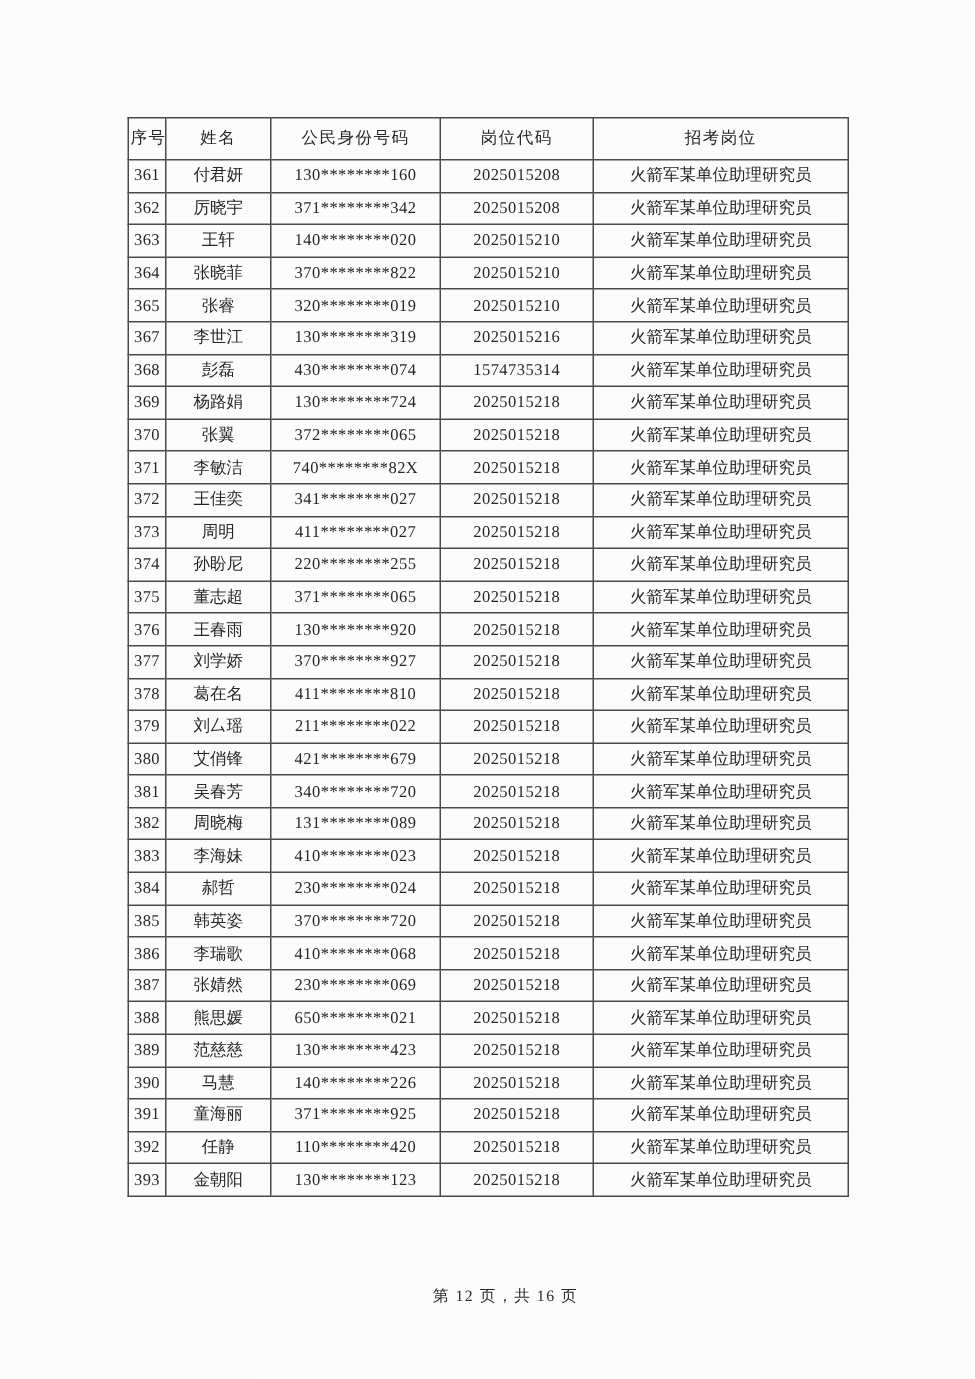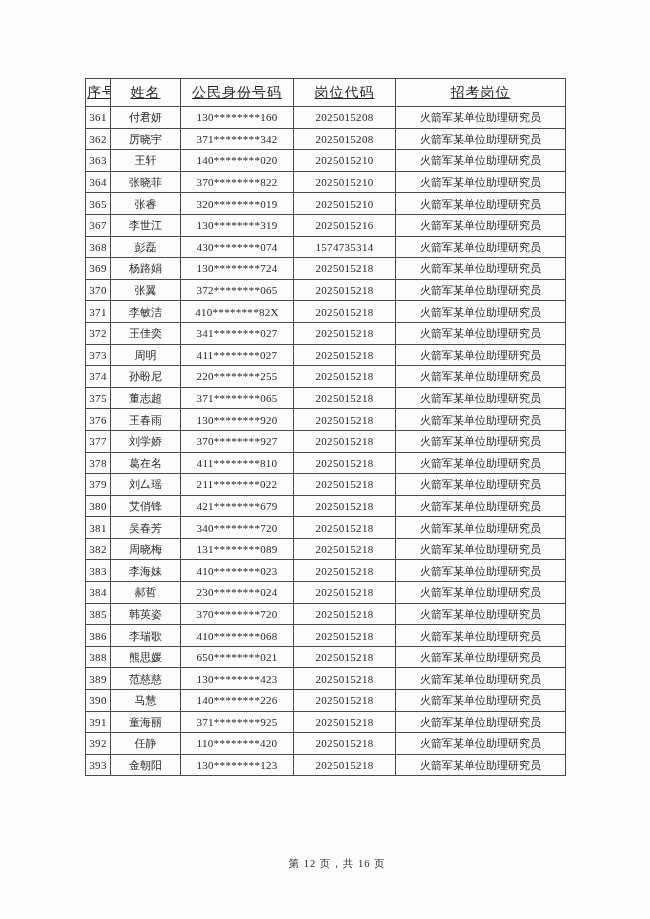--- a/index.html
+++ b/index.html
@@ -36,23 +36,22 @@
     padding: 0 1px;
     font-weight: normal;
     font-size: 11px;
     line-height: 1.1;
     color: #262626;
     overflow: hidden;
     white-space: nowrap;
   }
   table.roster th {
     height: 27px;
-    font-size: 14px;
+    font-size: 11px;
     letter-spacing: 1px;
-    text-decoration: underline;
   }
   table.roster td {
     height: 20.6px;
   }
   table.roster td.num {
     letter-spacing: 0.3px;
   }
   .footer {
     position: absolute;
     left: 12px;
@@ -146,21 +145,21 @@
         <tr>
           <td class="num">370</td>
           <td>张翼</td>
           <td class="num">372********065</td>
           <td class="num">2025015218</td>
           <td>火箭军某单位助理研究员</td>
         </tr>
         <tr>
           <td class="num">371</td>
           <td>李敏洁</td>
-          <td class="num">410********82X</td>
+          <td class="num">740********82X</td>
           <td class="num">2025015218</td>
           <td>火箭军某单位助理研究员</td>
         </tr>
         <tr>
           <td class="num">372</td>
           <td>王佳奕</td>
           <td class="num">341********027</td>
           <td class="num">2025015218</td>
           <td>火箭军某单位助理研究员</td>
         </tr>
@@ -256,20 +255,27 @@
           <td>火箭军某单位助理研究员</td>
         </tr>
         <tr>
           <td class="num">386</td>
           <td>李瑞歌</td>
           <td class="num">410********068</td>
           <td class="num">2025015218</td>
           <td>火箭军某单位助理研究员</td>
         </tr>
         <tr>
+          <td class="num">387</td>
+          <td>张婧然</td>
+          <td class="num">230********069</td>
+          <td class="num">2025015218</td>
+          <td>火箭军某单位助理研究员</td>
+        </tr>
+        <tr>
           <td class="num">388</td>
           <td>熊思媛</td>
           <td class="num">650********021</td>
           <td class="num">2025015218</td>
           <td>火箭军某单位助理研究员</td>
         </tr>
         <tr>
           <td class="num">389</td>
           <td>范慈慈</td>
           <td class="num">130********423</td>

